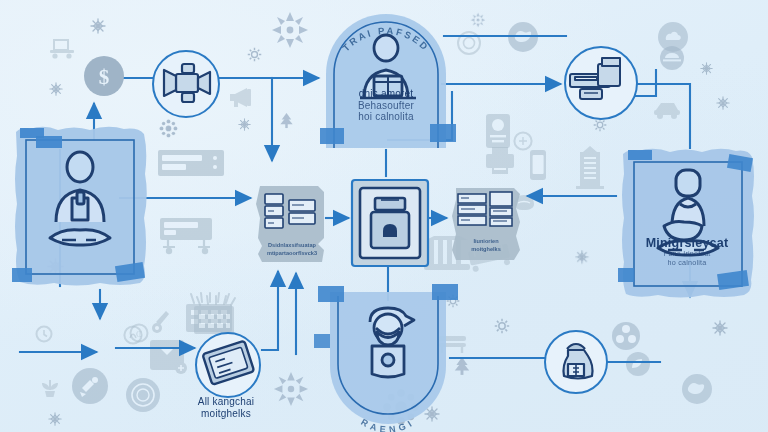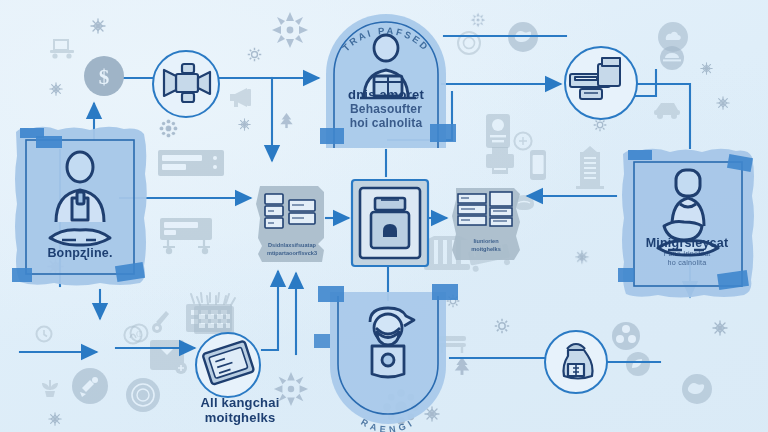--- a/index.html
+++ b/index.html
@@ -13,22 +13,22 @@
       radial-gradient(ellipse at 20% 18%, #eaf4fb 0%, rgba(234,244,251,0) 55%),
       radial-gradient(ellipse at 82% 80%, #dbebf7 0%, rgba(219,235,247,0) 60%),
       linear-gradient(160deg,#e6f1fa 0%,#dfeef9 45%,#d9eaf6 100%);
   }
   svg.layer{position:absolute;left:0;top:0;width:768px;height:432px;}
   .lbl{position:absolute;text-align:center;color:#1d3f72;line-height:1.15;
        letter-spacing:.2px;pointer-events:none;}
   .lbl .t1{font-size:11.5px;font-weight:700;display:block;filter:blur(.22px);}
   .lbl .t2{font-size:7.2px;font-weight:400;display:block;opacity:.72;filter:blur(.4px);}
   .cardlbl .t1{font-size:12.5px;font-weight:700;}
-  .node-lbl .t1{font-size:13px;font-weight:700;}
-  .node-lbl .t2{font-size:12px;font-weight:700;opacity:.8;}
+  .node-lbl .t1{font-size:10px;font-weight:400;}
+  .node-lbl .t2{font-size:10px;font-weight:400;opacity:.8;}
   .graylbl{position:absolute;text-align:center;color:#2a4f80;font-size:5.6px;
     font-weight:700;line-height:1.35;filter:blur(.45px);opacity:.85;pointer-events:none;}
 </style>
 </head>
 <body>
 
 <div id="stage">
 
   <svg class="layer" viewBox="0 0 768 432">
     <defs>
@@ -420,23 +420,20 @@
       <g stroke="#1f3f70" stroke-width="3" fill="none" stroke-linejoin="round" transform="translate(28,28)">
         <ellipse cx="38" cy="13" rx="13" ry="15" fill="#c3dbf2"></ellipse>
         <path d="M14 68 q0-28 24-32 q24 4 24 32" fill="#cfe1f5"></path>
         <path d="M30 44 h16 v22 h-16z" fill="#bcd6ef"></path>
         <rect x="35" y="38" width="7" height="12" rx="2" fill="#9fc2e6"></rect>
         <path d="M8 84 q12-10 30-8 q18-2 30 8 q-14 8-30 7 q-16 1-30-7z" fill="#c3dbf2"></path>
         <path d="M20 86 h14M44 86 h10" stroke-width="2.4"></path>
       </g>
     </g>
   </svg>
-  <div class="lbl cardlbl" style="left:14px;top:246px;width:132px;">
-    <span class="t1">Bonpʐline.</span>
-  </div>
 
   <svg class="layer" viewBox="0 0 768 432">
     <g transform="translate(620,148)">
       <path d="M3 6 Q10 0 18 3 Q34 -2 50 4 Q66 -1 82 4 Q100 -2 116 3 Q128 1 132 9
                Q136 28 132 48 Q136 68 132 88 Q135 112 131 132 Q133 143 124 147
                Q104 151 84 147 Q60 152 38 147 Q18 151 6 146 Q1 132 4 114
                Q0 92 4 70 Q0 46 4 26 Z" fill="#a5c6e8" opacity=".95"></path>
       <rect x="14" y="14" width="108" height="124" fill="none" stroke="#2a6bb0" stroke-width="1.6"></rect>
       <g fill="#3f86cd">
         <rect x="8" y="2" width="24" height="10" opacity=".92"></rect>
@@ -611,18 +608,18 @@
       <rect x="360" y="188" width="60" height="70" rx="3" fill="#dbe8f4" stroke="#1f3f70" stroke-width="2.6"></rect>
       <g stroke="#1f3f70" stroke-width="2.6" fill="#b9cee2" stroke-linejoin="round" transform="translate(371,198)">
         <rect x="4" y="0" width="30" height="12" rx="2"></rect>
         <path d="M10 2h18" stroke-width="1.6"></path>
         <rect x="0" y="14" width="38" height="36" rx="3"></rect>
         <path d="M19 26 q-7 0-7 7 v6 h14 v-6 q0-7-7-7z" fill="#1f3f70" stroke="none"></path>
       </g>
     </g>
   </svg>
 
-  <div class="lbl node-lbl" style="left:182px;top:396px;width:116px;">
+  <div class="lbl node-lbl" style="left:168px;top:396px;width:116px;">
     <span class="t1" style="display:block">All kangchai</span>
     <span class="t1" style="display:block">moitghelks</span>
   </div>
 
 </div>
 
 </body></html>

